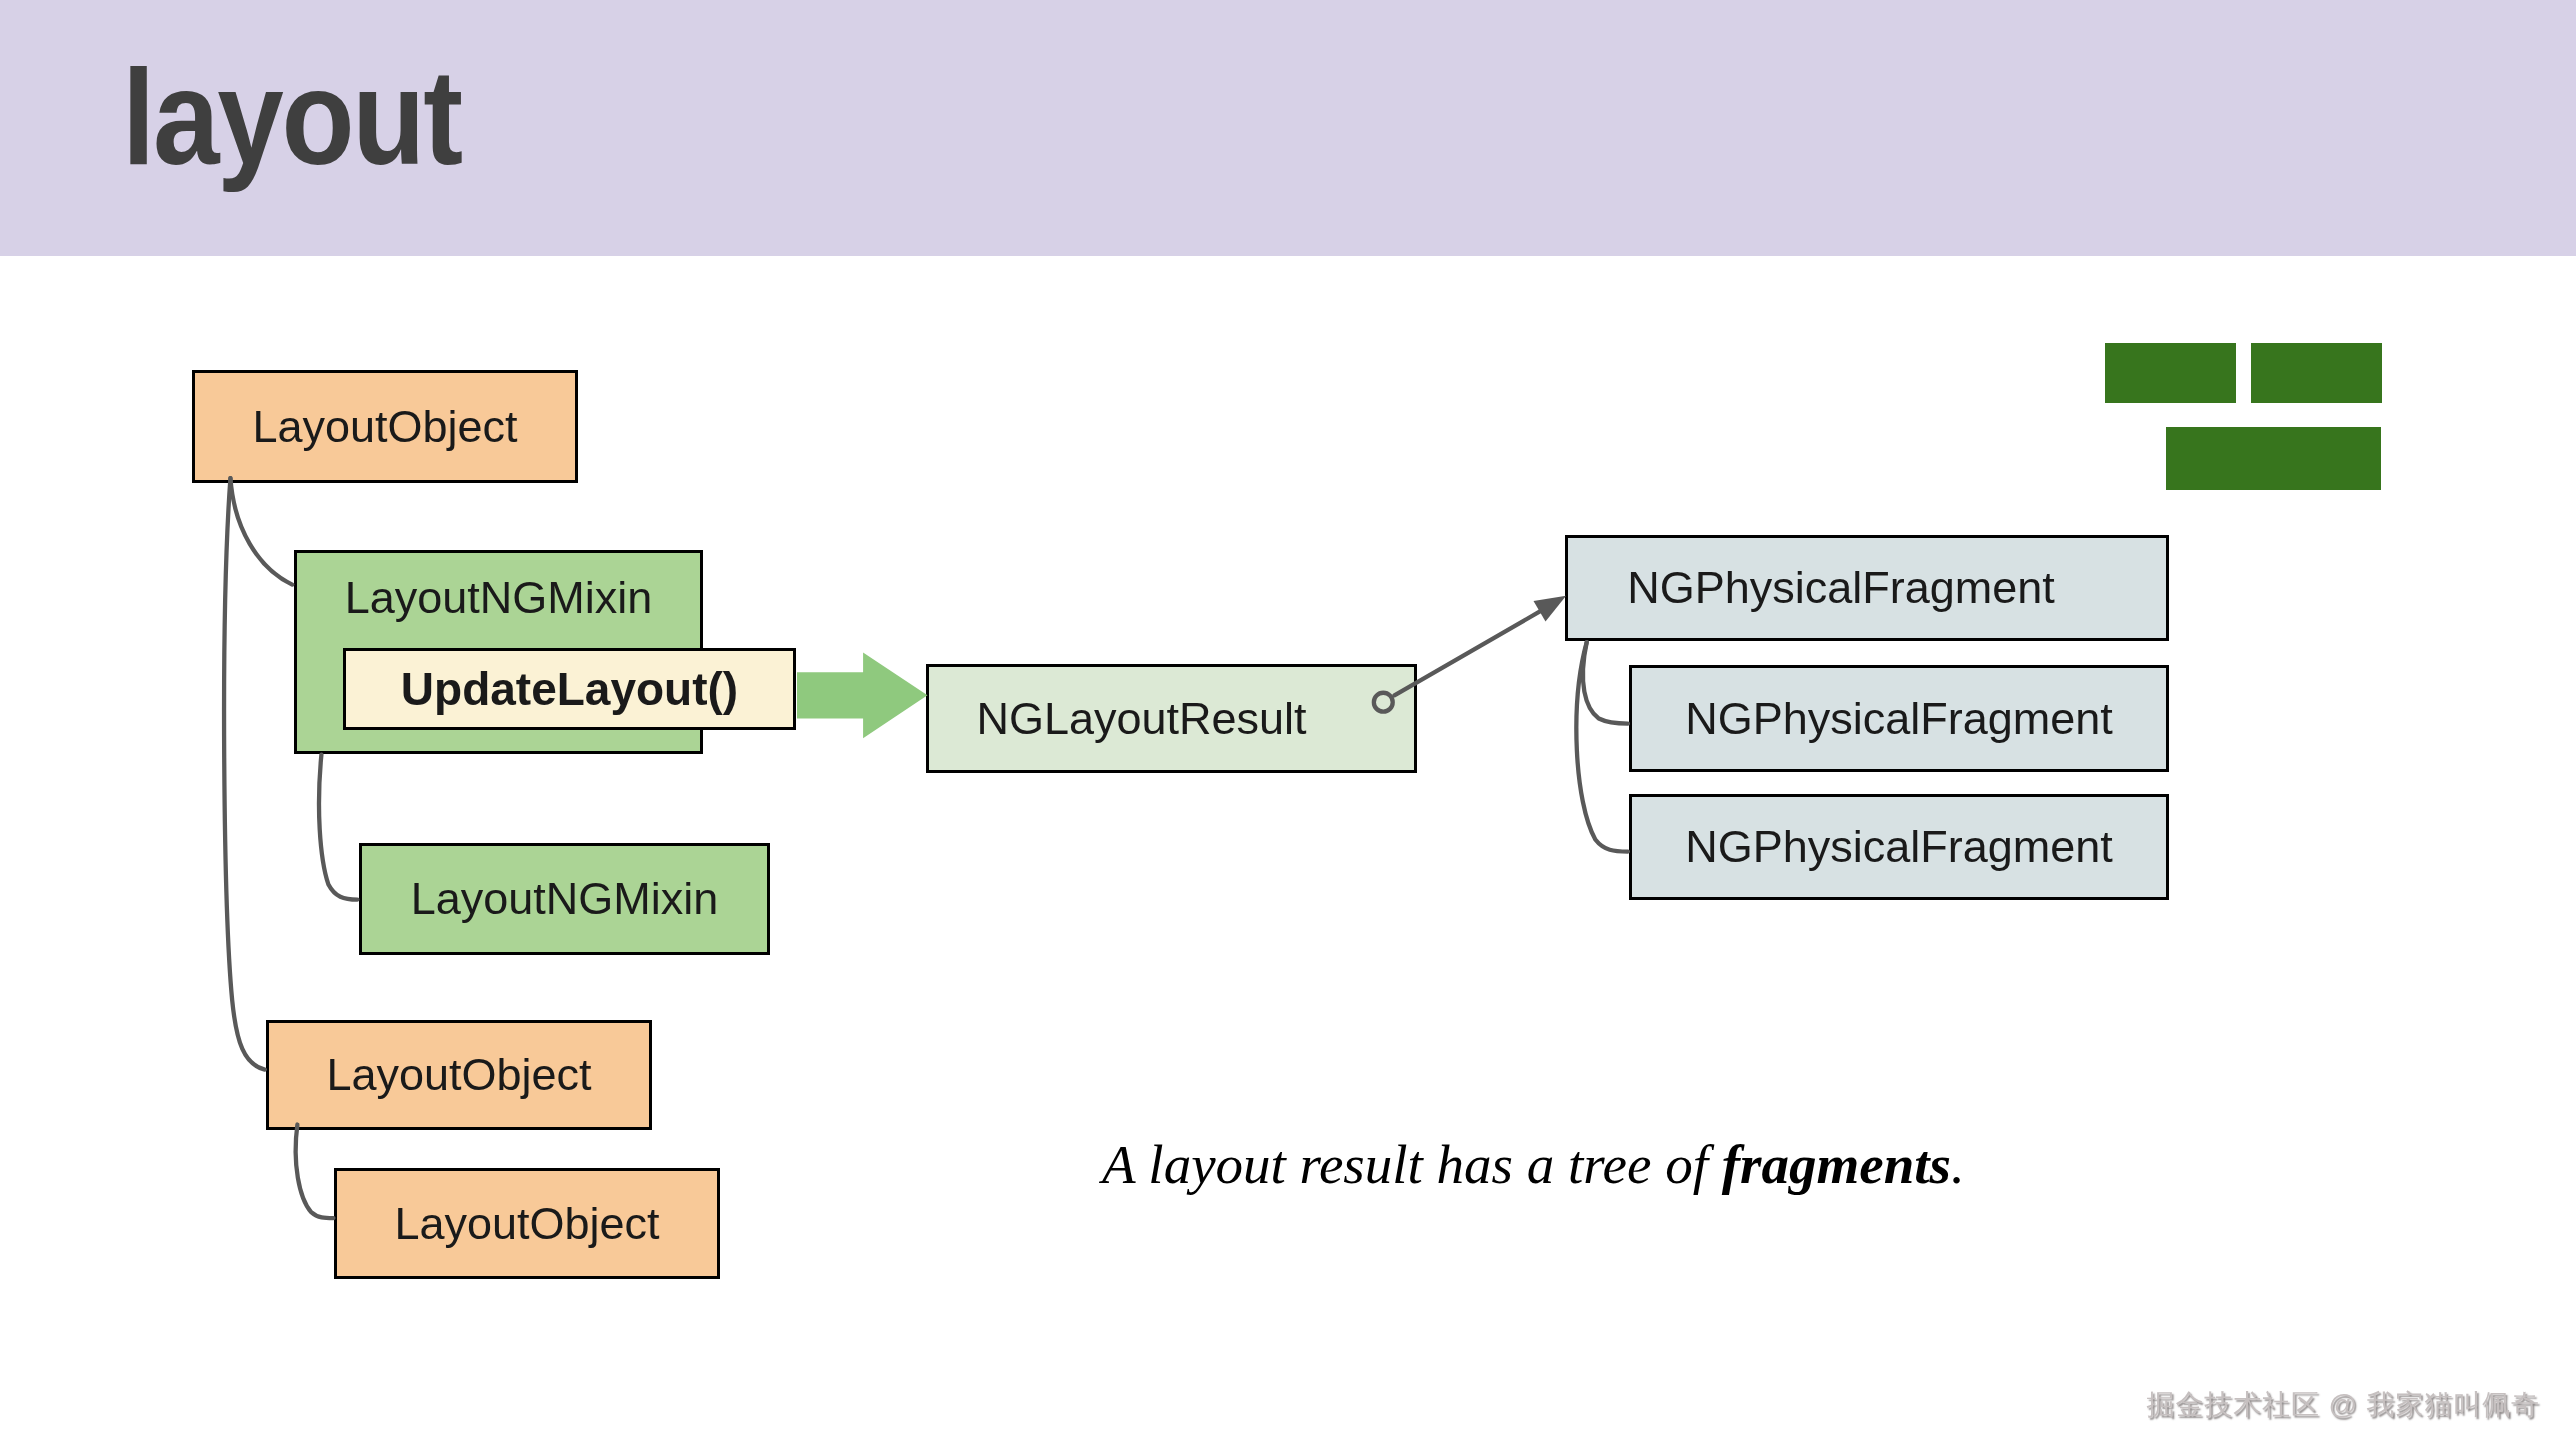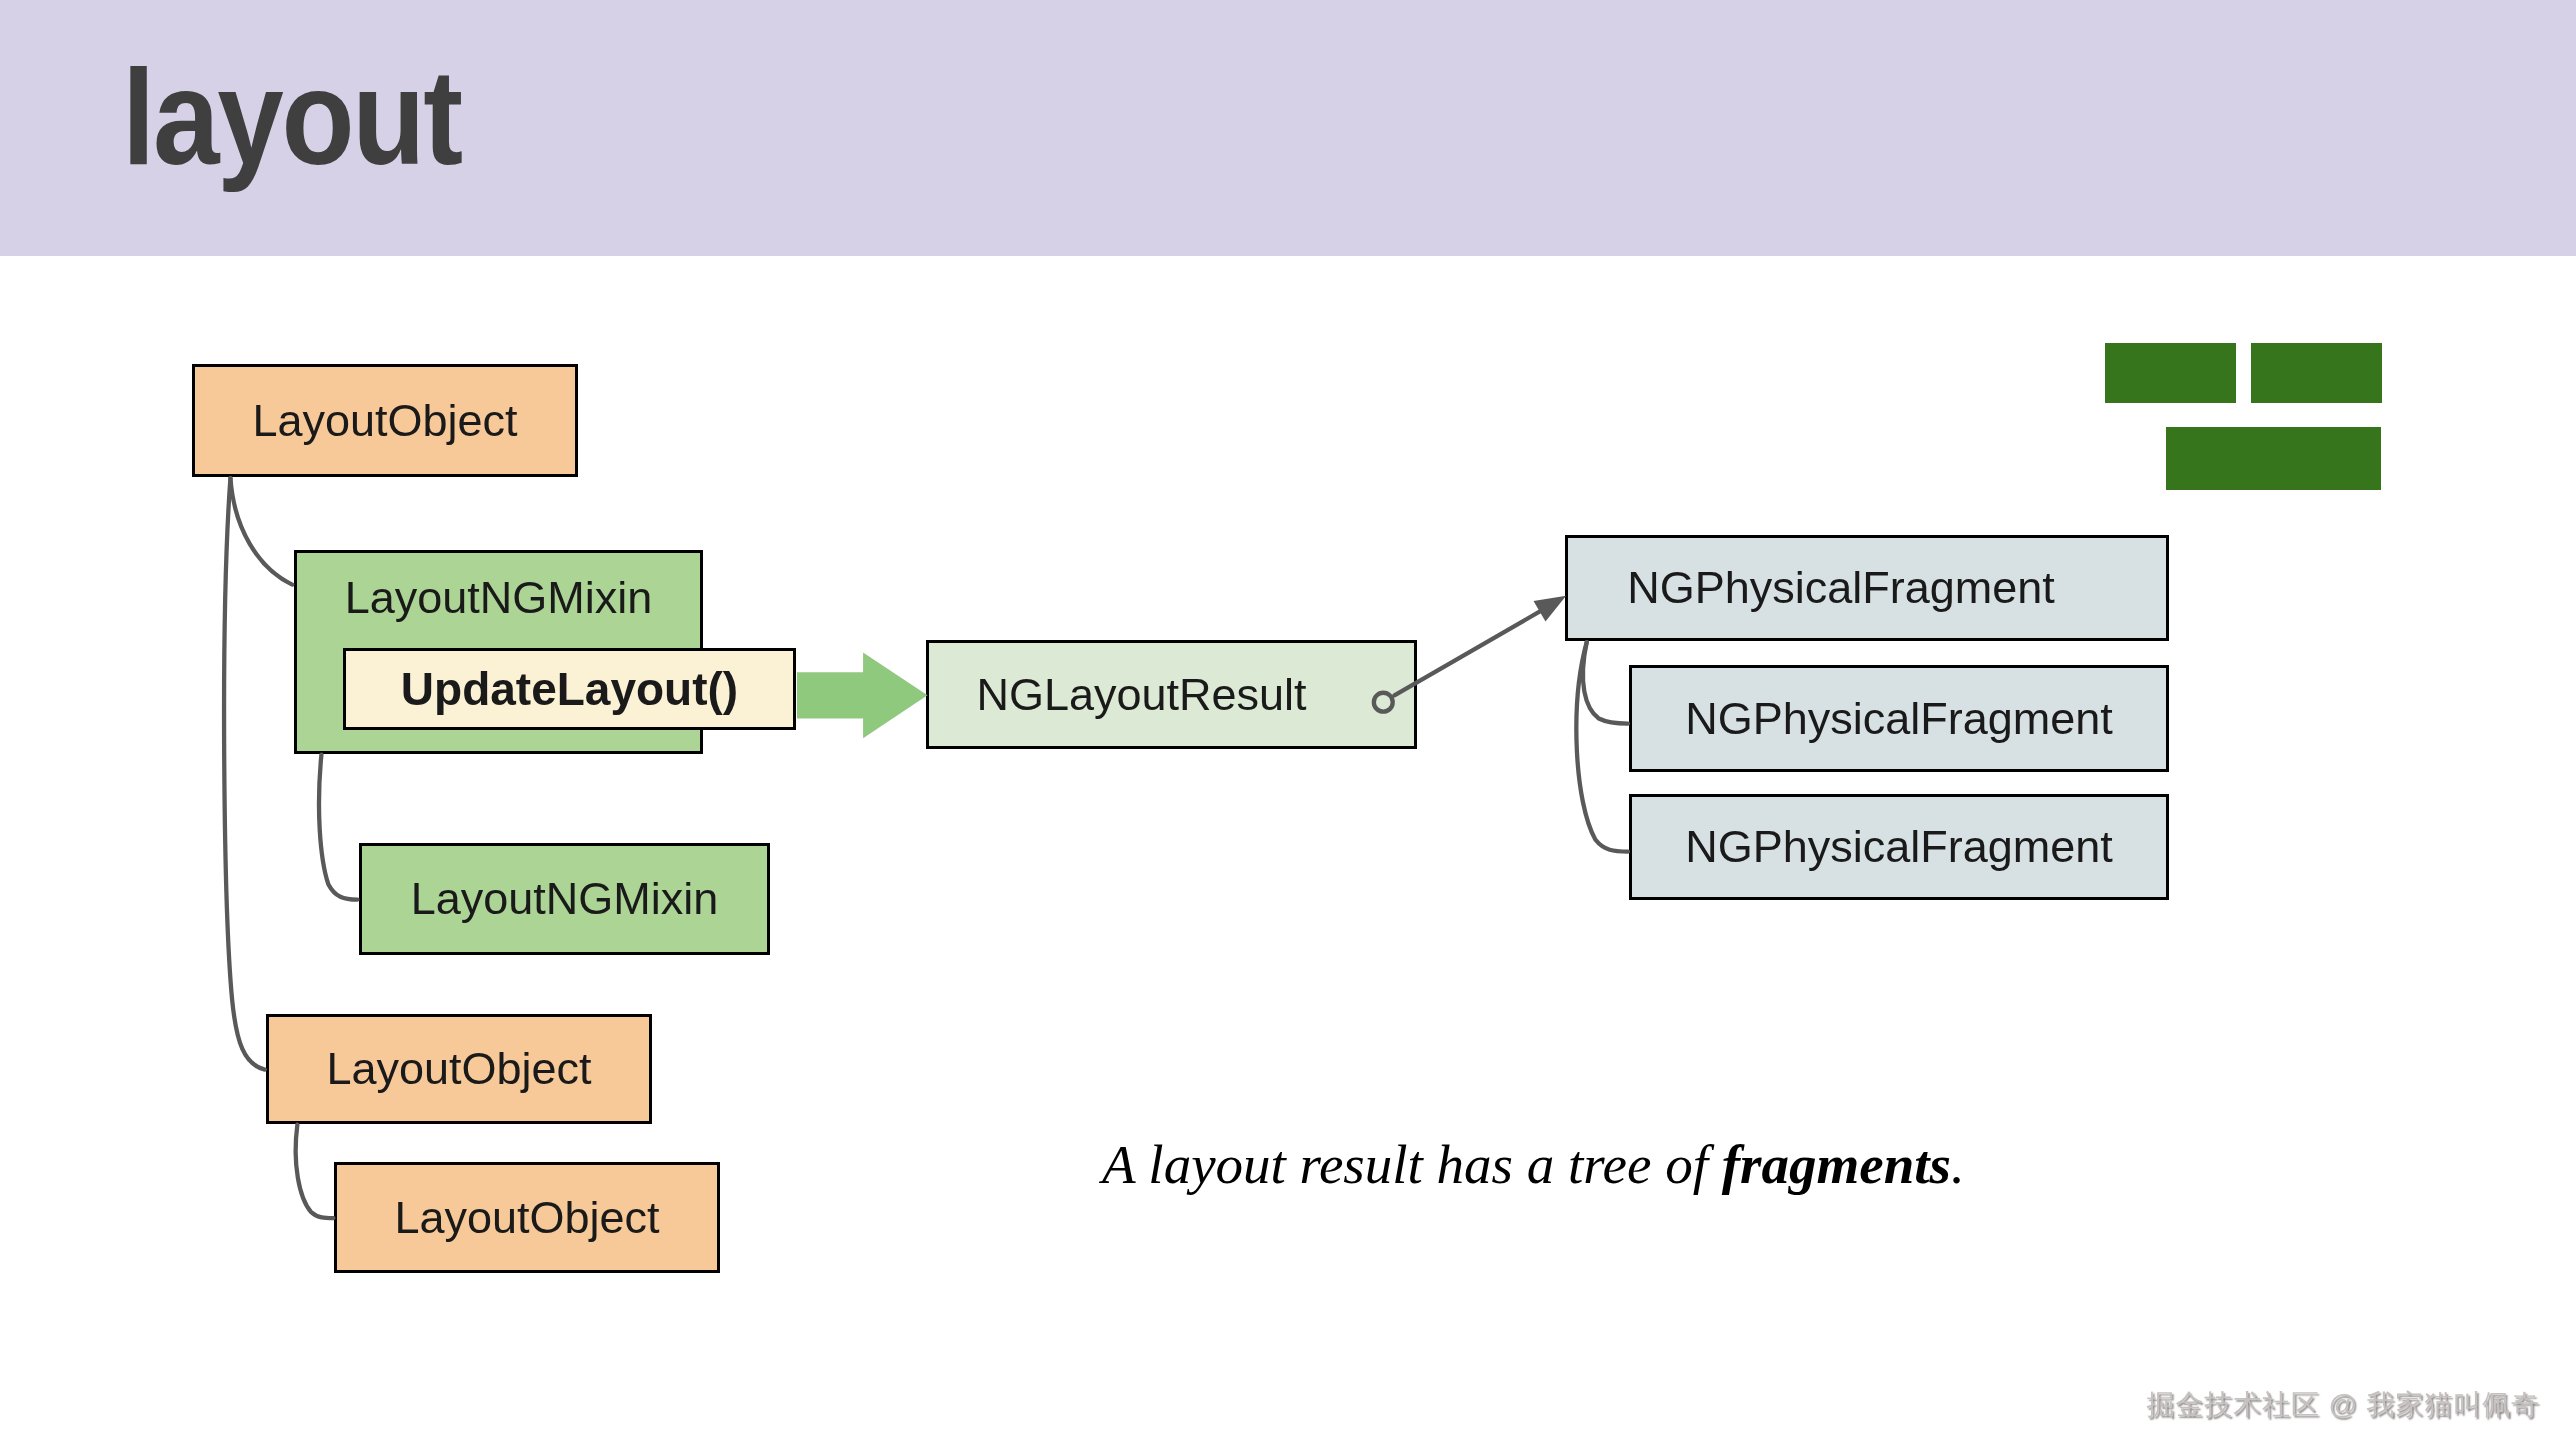--- a/index.html
+++ b/index.html
@@ -12,24 +12,24 @@
           transform:scaleX(.88);transform-origin:left center;}
   
   .deco{position:absolute;background:var(--dark-green);}
   .deco.r1{left:2105px;top:343px;width:131px;height:60px;}
   .deco.r2{left:2251px;top:343px;width:131px;height:60px;}
   .deco.r3{left:2166px;top:427px;width:215px;height:63px;}
   
   .node{position:absolute;box-sizing:border-box;border:3.4px solid var(--node-border);
         display:flex;align-items:center;justify-content:center;
         font-size:45px;color:var(--node-text);white-space:nowrap;}
-  .orange{background:var(--orange);}
+  .orange{background:var(--orange);margin-top:6px;}
   .green{background:var(--green);}
   .cream{background:var(--cream);}
-  .lgreen{background:var(--light-green);}
+  .lgreen{background:var(--light-green);margin-top:24px;}
   .lblue{background:var(--light-blue);}
   .n-lo1{left:192px;top:364px;width:386px;height:113px;}
   .n-mix1{left:294px;top:550px;width:409px;height:204px;align-items:flex-start;padding-top:19px;}
   .n-upd{left:343px;top:648px;width:453px;height:82px;
          font-family:Liberation Sans, sans-serif;font-weight:bold;font-size:46px;}
   .n-res{left:926px;top:640px;width:491px;height:109px;padding-right:60px;box-sizing:border-box;}
   .n-f1{left:1565px;top:535px;width:604px;height:106px;padding-right:52px;}
   .n-f2{left:1629px;top:665px;width:540px;height:107px;}
   .n-f3{left:1629px;top:794px;width:540px;height:106px;}
   .n-mix2{left:359px;top:843px;width:411px;height:112px;}

